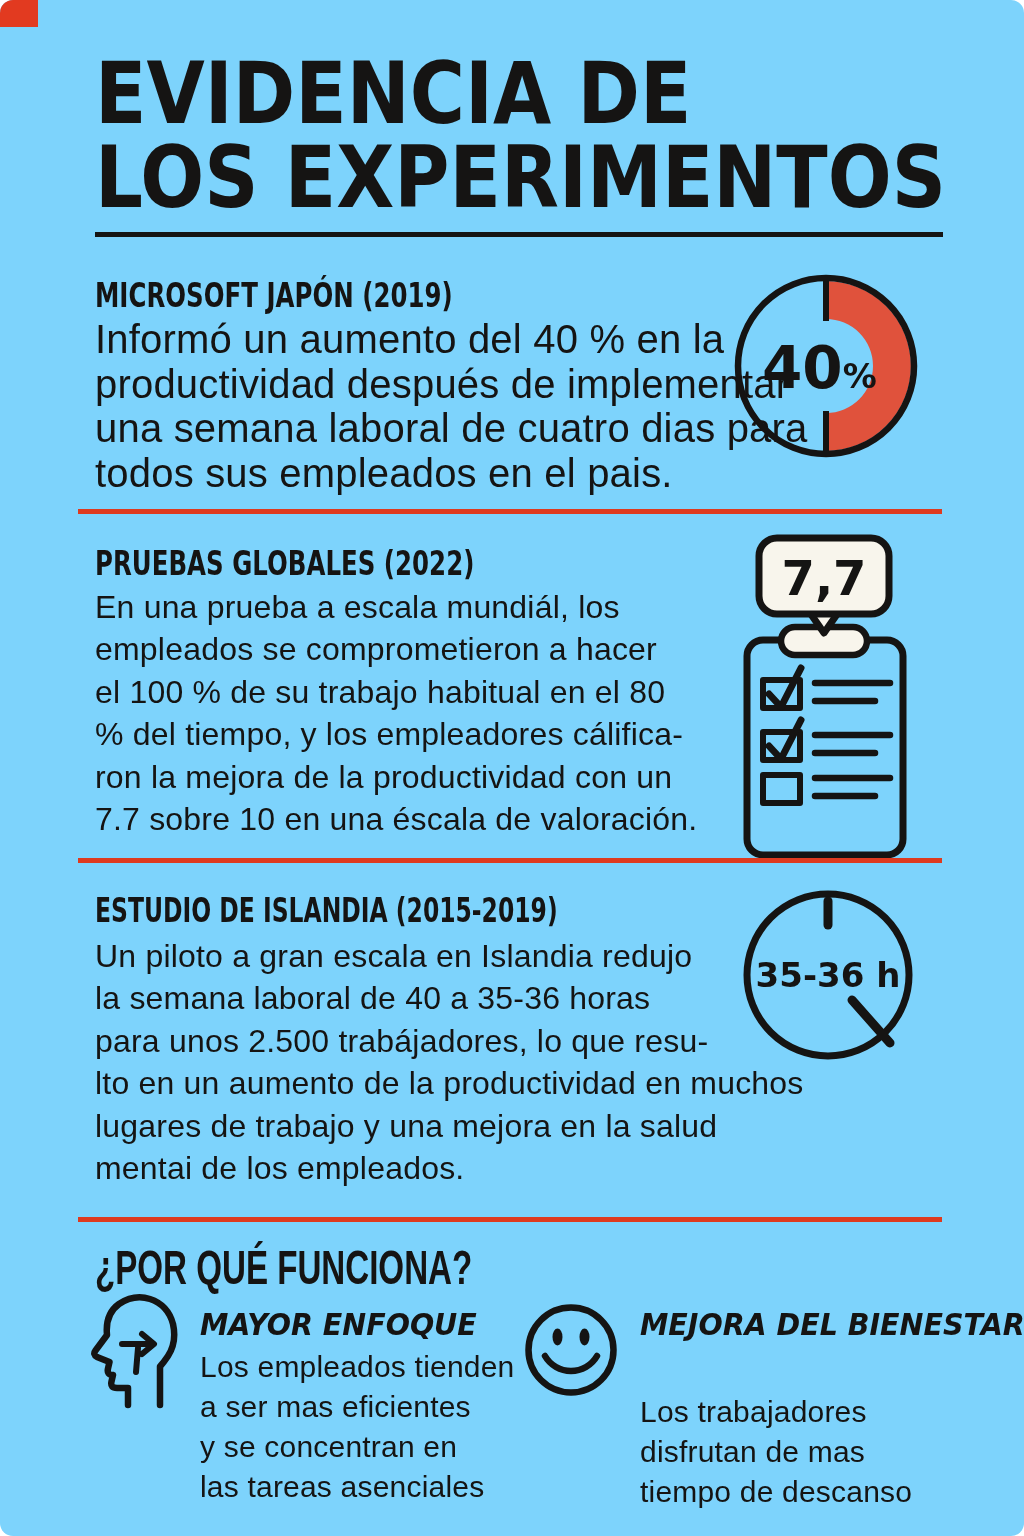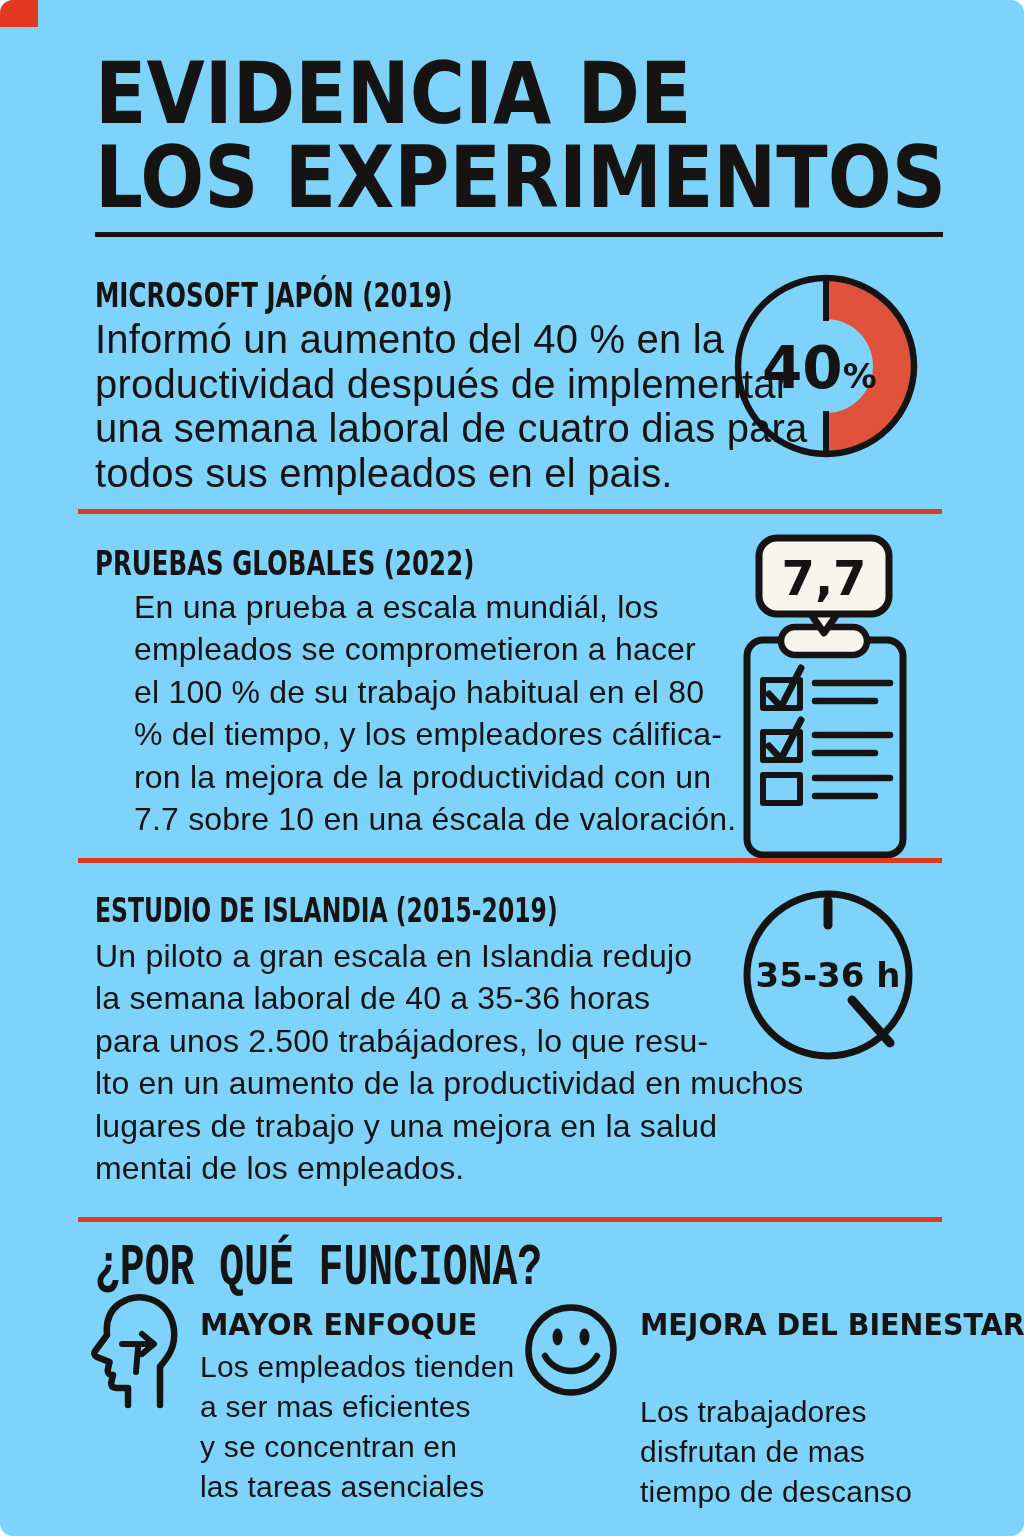--- a/index.html
+++ b/index.html
@@ -8,22 +8,22 @@
   .abs{position:absolute;}
   .pre{white-space:pre-line;}
   .ttl{font-family:"DejaVu Sans",sans-serif;font-weight:bold;line-height:84px;font-size:85px;}
   .ttl .cond{display:inline-block;transform:scaleX(.886);transform-origin:0 50%;white-space:nowrap;}
   .h-sec{font-family:"DejaVu Sans",sans-serif;font-weight:bold;font-size:34px;line-height:49px;}
   .h-sec .cond{display:inline-block;transform-origin:0 50%;white-space:nowrap;}
   .body-txt{font-size:40px;line-height:44.5px;letter-spacing:.2px;}
   .body-txt2{font-size:32px;line-height:42.4px;letter-spacing:.2px;}
   .rule-black{background:#151413;height:5px;}
   .rule-red{height:5px;}
-  .h-why{font-family:Liberation Mono, monospace;font-weight:bold;font-size:60px;line-height:52px;}
-  .h-ben{font-family:"DejaVu Sans",sans-serif;font-weight:bold;font-size:30px;line-height:42px;}
+  .h-why{font-family:Liberation Sans, sans-serif;font-weight:bold;font-size:48px;line-height:52px;}
+  .h-ben{font-family:"DejaVu Sans",sans-serif;font-weight:bold;font-size:30px;line-height:42px;font-style:italic;}
   .h-ben .cond{display:inline-block;transform:scaleX(.95);transform-origin:0 50%;white-space:nowrap;}
   .ben-txt{font-size:30px;line-height:40px;letter-spacing:.2px;}
   svg text{font-family:"DejaVu Sans",sans-serif;font-weight:bold;fill:#151413;}
 </style>
 </head>
 <body>
 
 <div id="poster">
 
   <div class="abs" style="left:0;top:0;width:38px;height:27px;background:#E23A20;"></div>
@@ -48,21 +48,21 @@
     <line x1="94" y1="7" x2="94" y2="49" stroke="#151413" stroke-width="6"></line>
     <line x1="94" y1="139" x2="94" y2="181" stroke="#151413" stroke-width="6"></line>
     <text x="30" y="116" font-size="58"><tspan>40</tspan><tspan font-size="34">%</tspan></text>
   </svg>
 
   <div class="abs rule-red" style="left:78px;top:509px;width:864px;background:#DE3A1F;"></div>
 
   <div class="abs h-sec" style="left:95px;top:539px;">
     <span class="cond" style="transform:scaleX(.72);">PRUEBAS GLOBALES (2022)</span>
   </div>
-  <div class="abs body-txt2 pre" style="left:95px;top:586px;margin-left:39px;">En una prueba a escala mundiál, los
+  <div class="abs body-txt2 pre" style="left:95px;top:586px;">En una prueba a escala mundiál, los
 empleados se comprometieron a hacer
 el 100 % de su trabajo habitual en el 80
 % del tiempo, y los empleadores cálifica-
 ron la mejora de la productividad con un
 7.7 sobre 10 en una éscala de valoración.</div>
 
   <svg class="abs" style="left:742px;top:530px;" width="166" height="332" viewBox="0 0 166 332">
     <g fill="none" stroke="#151413" stroke-width="7" stroke-linecap="round" stroke-linejoin="round">
       <rect x="5" y="110" width="156" height="215" rx="16"></rect>
       <rect x="39" y="97" width="86" height="28" rx="14" fill="#F8F5EC" stroke-width="6.5"></rect>

